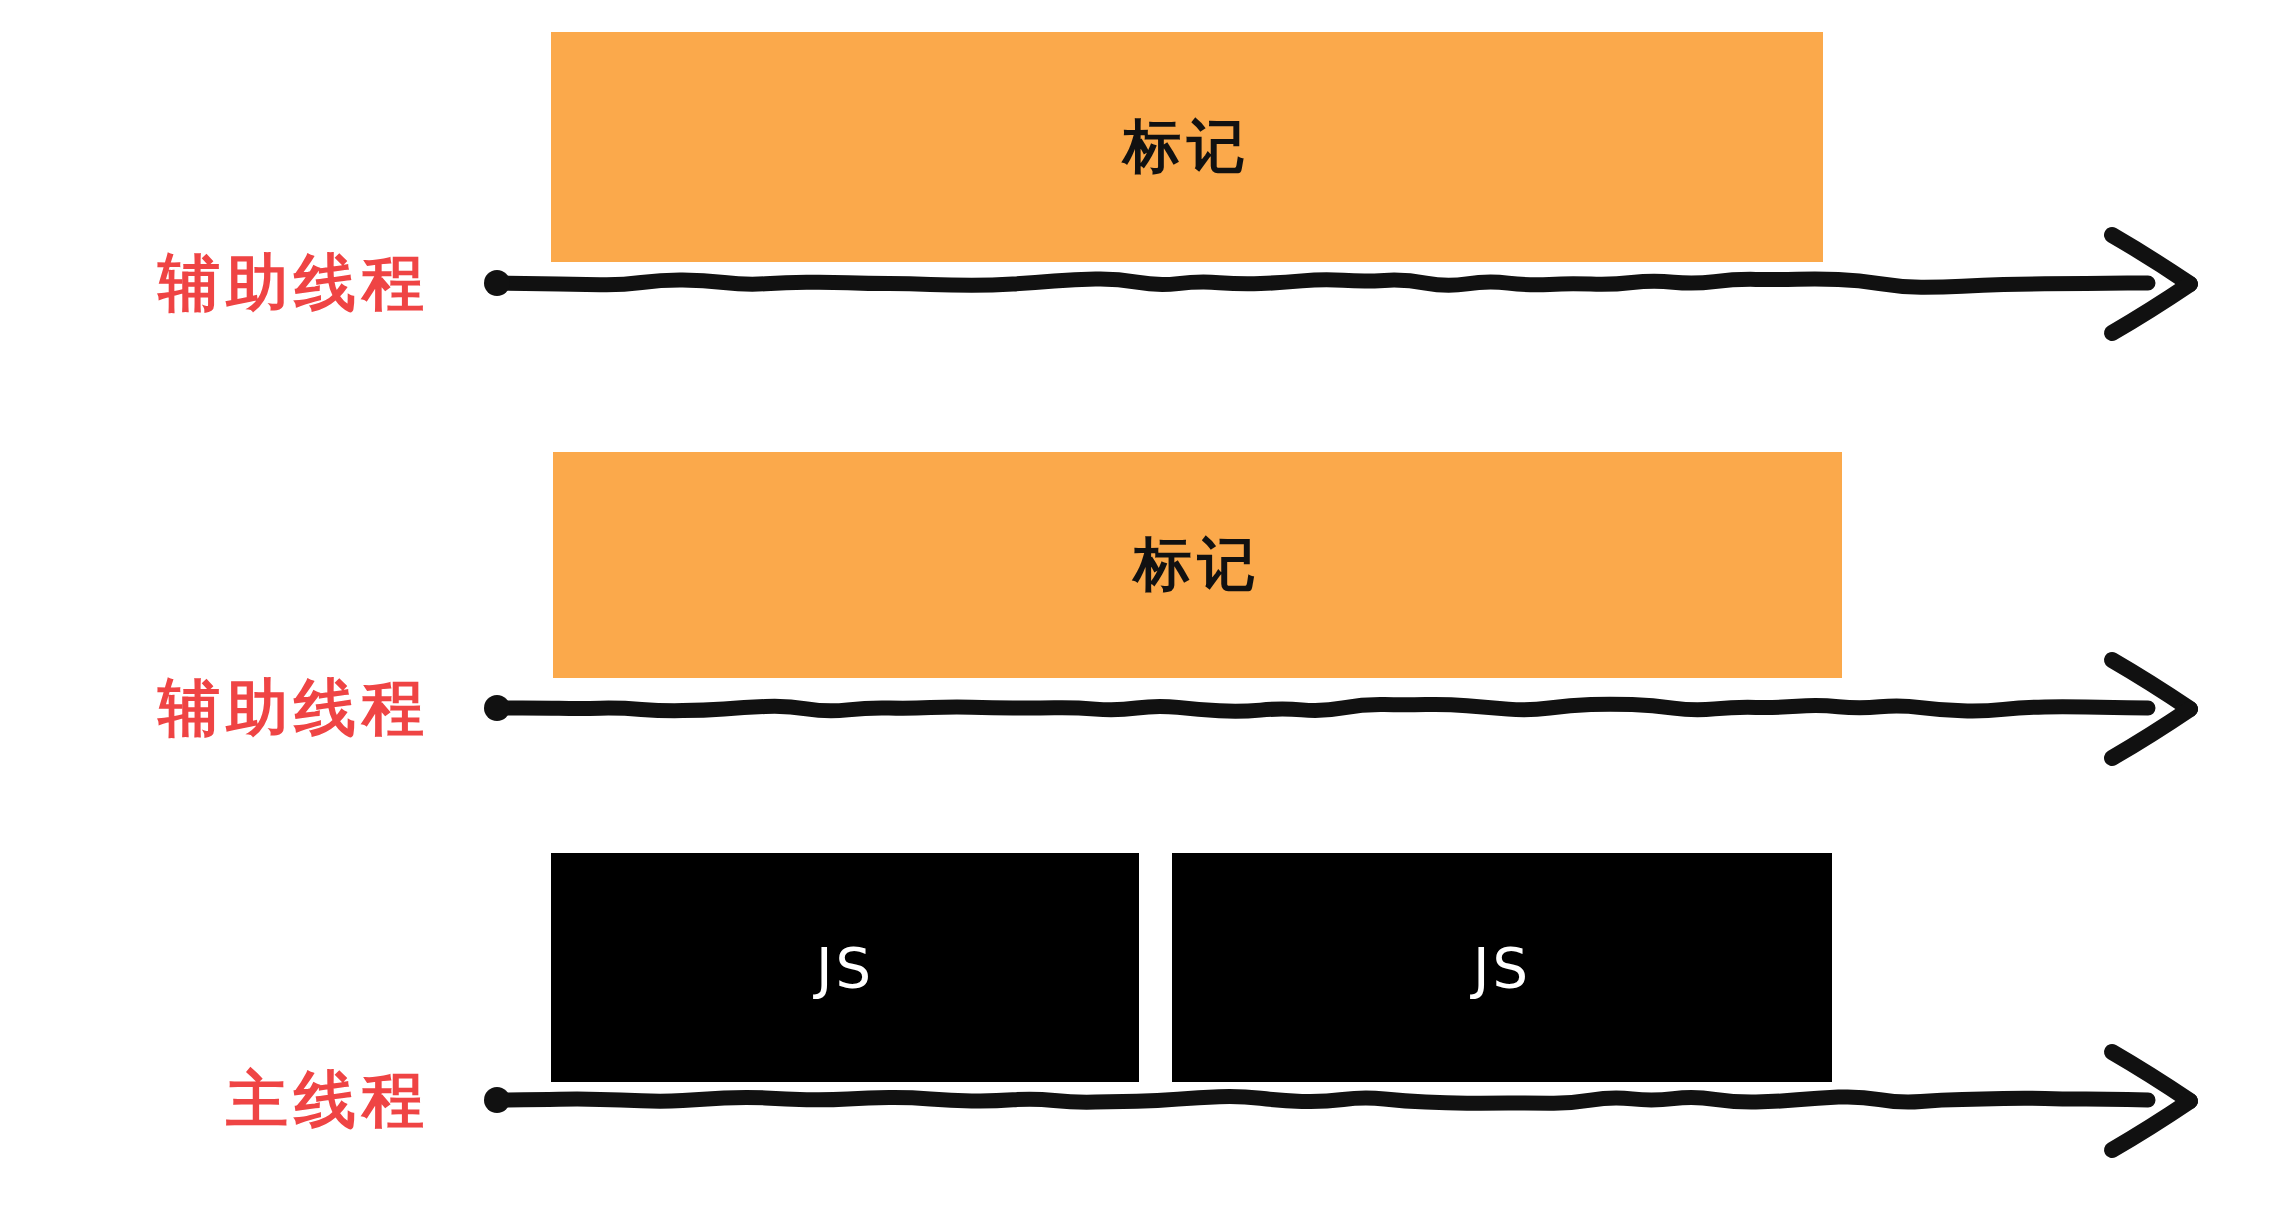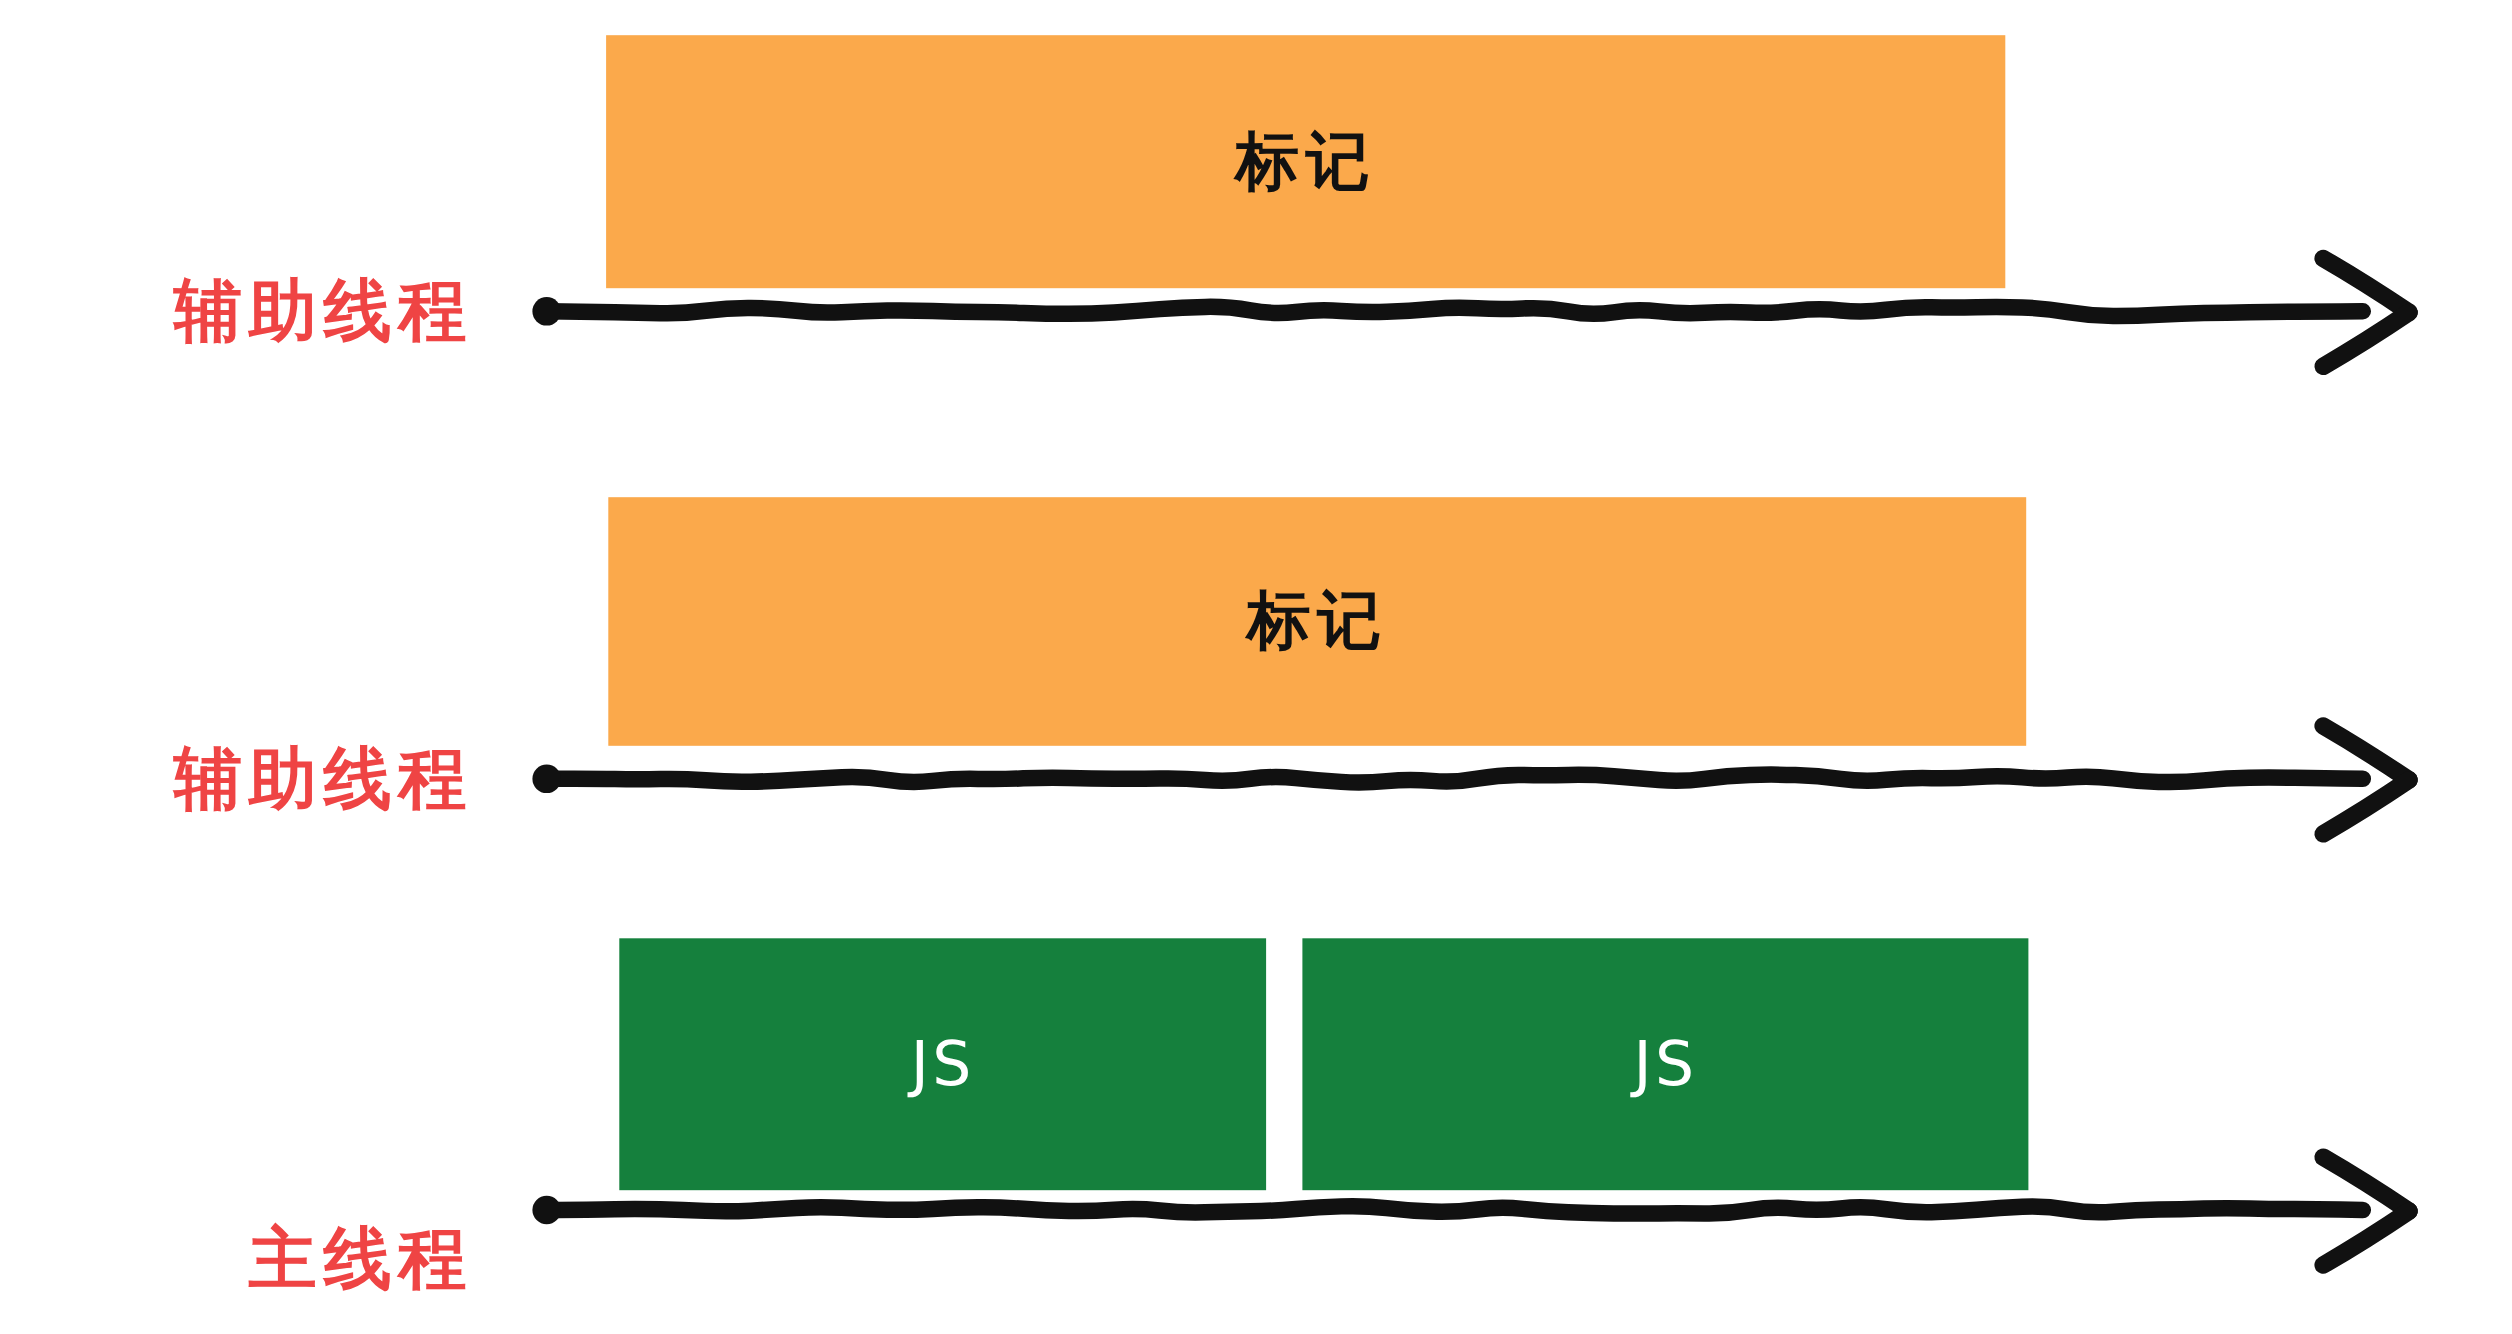--- a/index.html
+++ b/index.html
@@ -32,22 +32,21 @@
     position: absolute;
     display: flex;
     align-items: center;
     justify-content: center;
     box-sizing: border-box;
   }
   .block-orange {
     background: #fba94b;
   }
   .block-blue {
-    background: #15803d;
-    margin-left: 12px;
+    background: #000000;
   }
   .block-label-orange {
     color: #111111;
     font-family: "DejaVu Sans", "Liberation Sans", sans-serif;
     font-size: 58px;
     font-weight: 700;
     letter-spacing: 6px;
   }
   .block-label-blue {
     color: #ffffff;
@@ -99,15 +98,15 @@
       <div class="block block-blue" style="left: 551px; top: 853px; width: 588px; height: 229px;">
         <span class="block-label-blue">JS</span>
       </div>
       <div class="block block-blue" style="left: 1172px; top: 853px; width: 660px; height: 229px;">
         <span class="block-label-blue">JS</span>
       </div>
     </div>
   <div id="labels-layer">
       <div class="track-label" style="top: 283px; left: 0px; width: 430px;">辅助线程</div>
       <div class="track-label" style="top: 708px; left: 0px; width: 430px;">辅助线程</div>
-      <div class="track-label" style="top: 1144px; left: 0px; width: 430px;">主线程</div>
+      <div class="track-label" style="top: 1100px; left: 0px; width: 430px;">主线程</div>
     </div>
 </div>
 
 </body></html>

